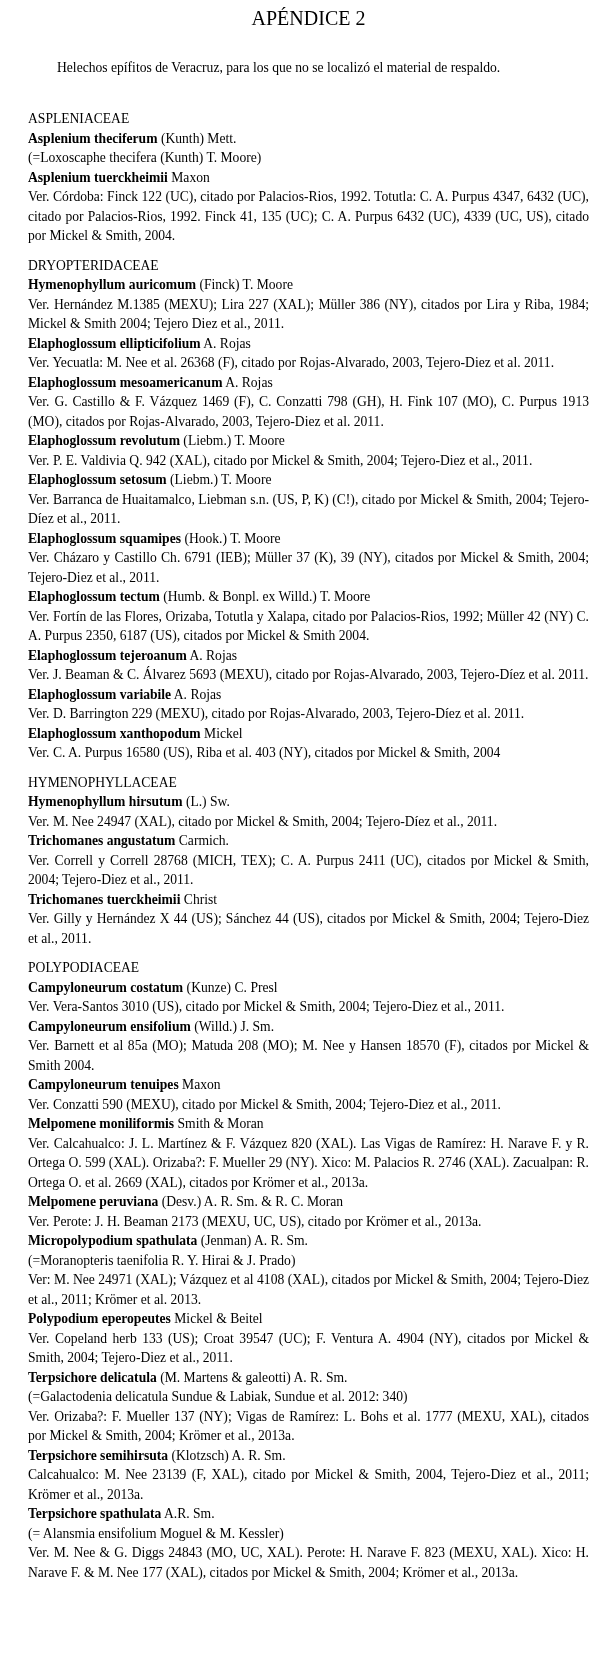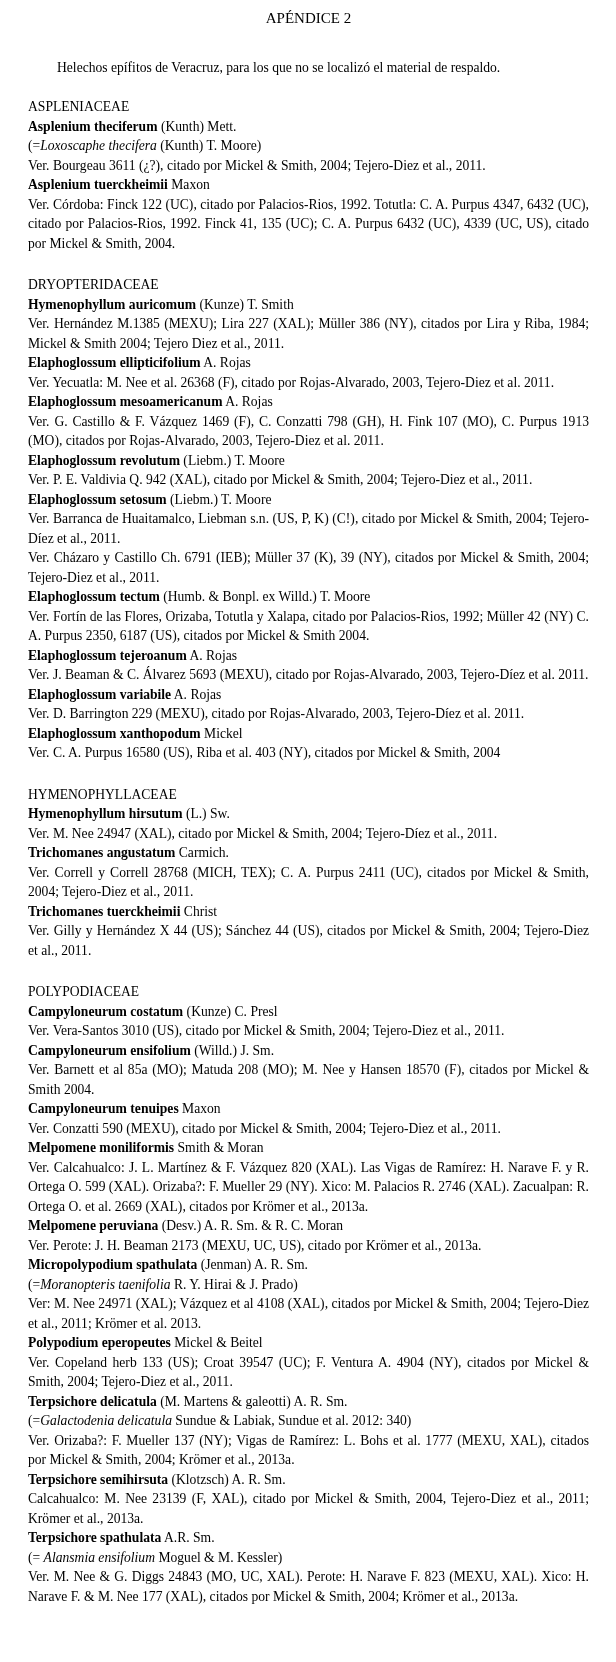--- a/index.html
+++ b/index.html
@@ -10,69 +10,69 @@
     overflow: hidden;
     font-family: "Liberation Serif", serif;
     font-size: 13.6px;
     line-height: 19.5px;
     color: #000000;
     padding: 9px 27px 12px 28px;
   }
   .doc-title {
     text-align: center;
     font-weight: normal;
-    font-size: 15px;
+    font-size: 20px;
     margin-bottom: 29px;
   }
   .intro {
     text-indent: 29px;
     text-align: justify;
-    margin-bottom: 20px;
+    margin-bottom: 32px;
   }
-  .family-section { margin-top: 22px; }
+  .family-section { margin-top: 10px; }
   .family-section:first-child { margin-top: 15px; }
   .family-heading {
     font-weight: normal;
     font-size: 13.6px;
   }
   p.entry-line, p.species-line {
     text-align: justify;
   }
   .seg-bold { font-weight: bold; }
-  .seg-italic { font-style: italic; }
+  .seg-italic { }
   .seg-normal { font-weight: normal; font-style: normal; }
 </style>
 </head>
 <body>
 
 <h1 class="doc-title">APÉNDICE 2</h1>
 
 <p class="intro">Helechos epífitos de Veracruz, para los que no se localizó el material de respaldo.</p>
 
 <div>
     <section class="family-section">
       <h2 class="family-heading">ASPLENIACEAE</h2>
       <p class="species-line"><span class="seg-bold">Asplenium theciferum</span><span class="seg-normal"> (Kunth) Mett.</span></p>
       <p class="entry-line"><span class="seg-normal">(=</span><span class="seg-italic">Loxoscaphe thecifera</span><span class="seg-normal"> (Kunth) T. Moore)</span></p>
-      <p class="entry-line"><span class="seg-normal">Ver. Bourgeau 3611 (¿?), citado por Mickel &amp; Smith, 2004; Tejero-Diez et al., 2011.</span></p>
       <p class="species-line"><span class="seg-bold">Asplenium tuerckheimii</span><span class="seg-normal"> Maxon</span></p>
       <p class="entry-line"><span class="seg-normal">Ver. Córdoba: Finck 122 (UC), citado por Palacios-Rios, 1992. Totutla: C. A. Purpus 4347, 6432 (UC), citado por Palacios-Rios, 1992. Finck 41, 135 (UC); C. A. Purpus 6432 (UC), 4339 (UC, US), citado por Mickel &amp; Smith, 2004.</span></p>
     </section>
     <section class="family-section">
       <h2 class="family-heading">DRYOPTERIDACEAE</h2>
-      <p class="species-line"><span class="seg-bold">Hymenophyllum auricomum</span><span class="seg-normal"> (Kunze) T. Smith</span></p>
+      <p class="species-line"><span class="seg-bold">Hymenophyllum auricomum</span><span class="seg-normal"> (Finck) T. Moore</span></p>
       <p class="entry-line"><span class="seg-normal">Ver. Hernández M.1385 (MEXU); Lira 227 (XAL); Müller 386 (NY), citados por Lira y Riba, 1984; Mickel &amp; Smith 2004; Tejero Diez et al., 2011.</span></p>
       <p class="species-line"><span class="seg-bold">Elaphoglossum ellipticifolium</span><span class="seg-normal"> A. Rojas</span></p>
       <p class="entry-line"><span class="seg-normal">Ver. Yecuatla: M. Nee et al. 26368 (F), citado por Rojas-Alvarado, 2003, Tejero-Diez et al. 2011.</span></p>
       <p class="species-line"><span class="seg-bold">Elaphoglossum mesoamericanum</span><span class="seg-normal"> A. Rojas</span></p>
       <p class="entry-line"><span class="seg-normal">Ver. G. Castillo &amp; F. Vázquez 1469 (F), C. Conzatti 798 (GH), H. Fink 107 (MO), C. Purpus 1913 (MO), citados por Rojas-Alvarado, 2003, Tejero-Diez et al. 2011.</span></p>
       <p class="species-line"><span class="seg-bold">Elaphoglossum revolutum</span><span class="seg-normal"> (Liebm.) T. Moore</span></p>
       <p class="entry-line"><span class="seg-normal">Ver. P. E. Valdivia Q. 942 (XAL), citado por Mickel &amp; Smith, 2004; Tejero-Diez et al., 2011.</span></p>
       <p class="species-line"><span class="seg-bold">Elaphoglossum setosum</span><span class="seg-normal"> (Liebm.) T. Moore</span></p>
       <p class="entry-line"><span class="seg-normal">Ver. Barranca de Huaitamalco, Liebman s.n. (US, P, K) (C!), citado por Mickel &amp; Smith, 2004; Tejero-Díez et al., 2011.</span></p>
+      <p class="species-line"><span class="seg-bold">Elaphoglossum squamipes</span><span class="seg-normal"> (Hook.) T. Moore</span></p>
       <p class="entry-line"><span class="seg-normal">Ver. Cházaro y Castillo Ch. 6791 (IEB); Müller 37 (K), 39 (NY), citados por Mickel &amp; Smith, 2004; Tejero-Diez et al., 2011.</span></p>
       <p class="species-line"><span class="seg-bold">Elaphoglossum tectum</span><span class="seg-normal"> (Humb. &amp; Bonpl. ex Willd.) T. Moore</span></p>
       <p class="entry-line"><span class="seg-normal">Ver. Fortín de las Flores, Orizaba, Totutla y Xalapa, citado por Palacios-Rios, 1992; Müller 42 (NY) C. A. Purpus 2350, 6187 (US), citados por Mickel &amp; Smith 2004.</span></p>
       <p class="species-line"><span class="seg-bold">Elaphoglossum tejeroanum</span><span class="seg-normal"> A. Rojas</span></p>
       <p class="entry-line"><span class="seg-normal">Ver. J. Beaman &amp; C. Álvarez 5693 (MEXU), citado por Rojas-Alvarado, 2003, Tejero-Díez et al. 2011.</span></p>
       <p class="species-line"><span class="seg-bold">Elaphoglossum variabile</span><span class="seg-normal"> A. Rojas</span></p>
       <p class="entry-line"><span class="seg-normal">Ver. D. Barrington 229 (MEXU), citado por Rojas-Alvarado, 2003, Tejero-Díez et al. 2011.</span></p>
       <p class="species-line"><span class="seg-bold">Elaphoglossum xanthopodum</span><span class="seg-normal"> Mickel</span></p>
       <p class="entry-line"><span class="seg-normal">Ver. C. A. Purpus 16580 (US), Riba et al. 403 (NY), citados por Mickel &amp; Smith, 2004</span></p>
     </section>

